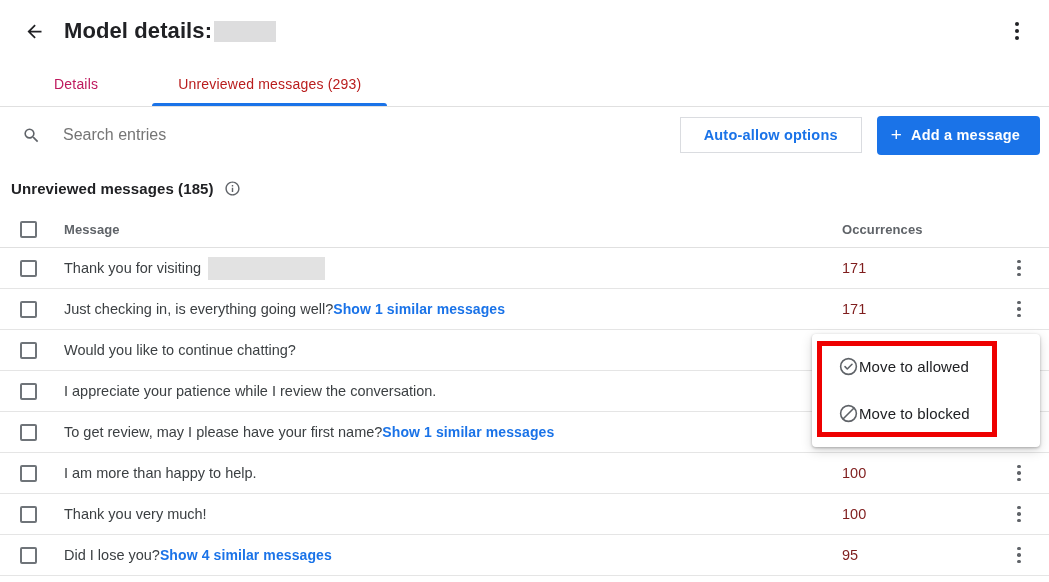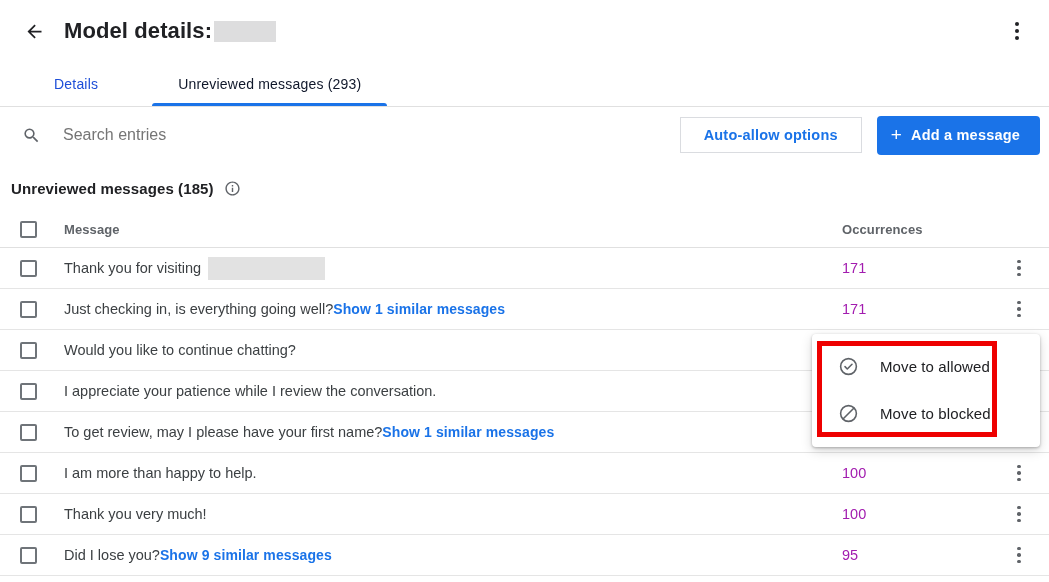--- a/index.html
+++ b/index.html
@@ -34,26 +34,26 @@
     align-items: stretch;
     border-bottom: 1px solid #e0e0e0;
     padding-left: 28px;
   }
   .tab {
     display: flex;
     align-items: center;
     padding: 0 26px;
     font-size: 14px;
     font-weight: 500;
-    color: #1d4ed8;
+    color: #be185d;
     cursor: pointer;
     position: relative;
     letter-spacing: .2px;
   }
-  .tab.active { color: #0f172a; margin: 0 6px 0 28px; }
+  .tab.active { color: #b91c1c; margin: 0 6px 0 28px; }
   .tab.active::after {
     content: "";
     position: absolute;
     left: 0; right: 0; bottom: 0;
     height: 3px;
     background: #1a73e8;
     border-radius: 3px 3px 0 0;
   }
 
   
@@ -142,21 +142,21 @@
   }
   .msg-text { display: flex; align-items: center; }
   .redact.msg-redact { width: 117px; height: 23px; margin-left: 7px; background: #e2e2e2; }
   .similar-link {
     color: #1a73e8;
     font-weight: 700;
     font-size: 14px;
     cursor: pointer;
     letter-spacing: .1px;
   }
-  .cell-occ { width: 180px; padding-left: 33px; font-size: 14.5px; color: #a21caf; }
+  .cell-occ { width: 180px; padding-left: 33px; font-size: 14.5px; color: #7f1d1d; }
   .thead .cell-msg, .thead .cell-occ {
     font-size: 13px;
     font-weight: 700;
     color: #5f6368;
     letter-spacing: .1px;
   }
   .cell-kebab { width: 60px; display: flex; justify-content: center; }
 
   
   .context-menu {
@@ -177,21 +177,20 @@
     width: 180px; height: 96px;
     border: 5px solid #ee0000;
     pointer-events: none;
     z-index: 12;
   }
   .menu-item {
     height: 47px;
     display: flex;
     align-items: center;
     padding-left: 26px;
-    gap: 21px;
     cursor: pointer;
     font-size: 15px;
     color: #202124;
     letter-spacing: .1px;
   }
 
   .icon-btn { cursor: pointer; }
   svg { display: block; }
 </style>
 </head>
@@ -398,21 +397,21 @@
   </div>
 
   <div class="trow">
     <div class="cell-check">
         <span class="checkbox"></span>
       </div>
     <div class="cell-msg">
       <span class="msg-text">
           <span>Did I lose you?</span>
         </span>
-      <span class="similar-link">Show 9 similar messages</span>
+      <span class="similar-link">Show 4 similar messages</span>
     </div>
     <div class="cell-occ">95</div>
     <div class="cell-kebab">
         <div class="kebab row-kebab icon-btn">
           <i></i>
           <i></i>
           <i></i>
         </div>
       </div>
   </div>

